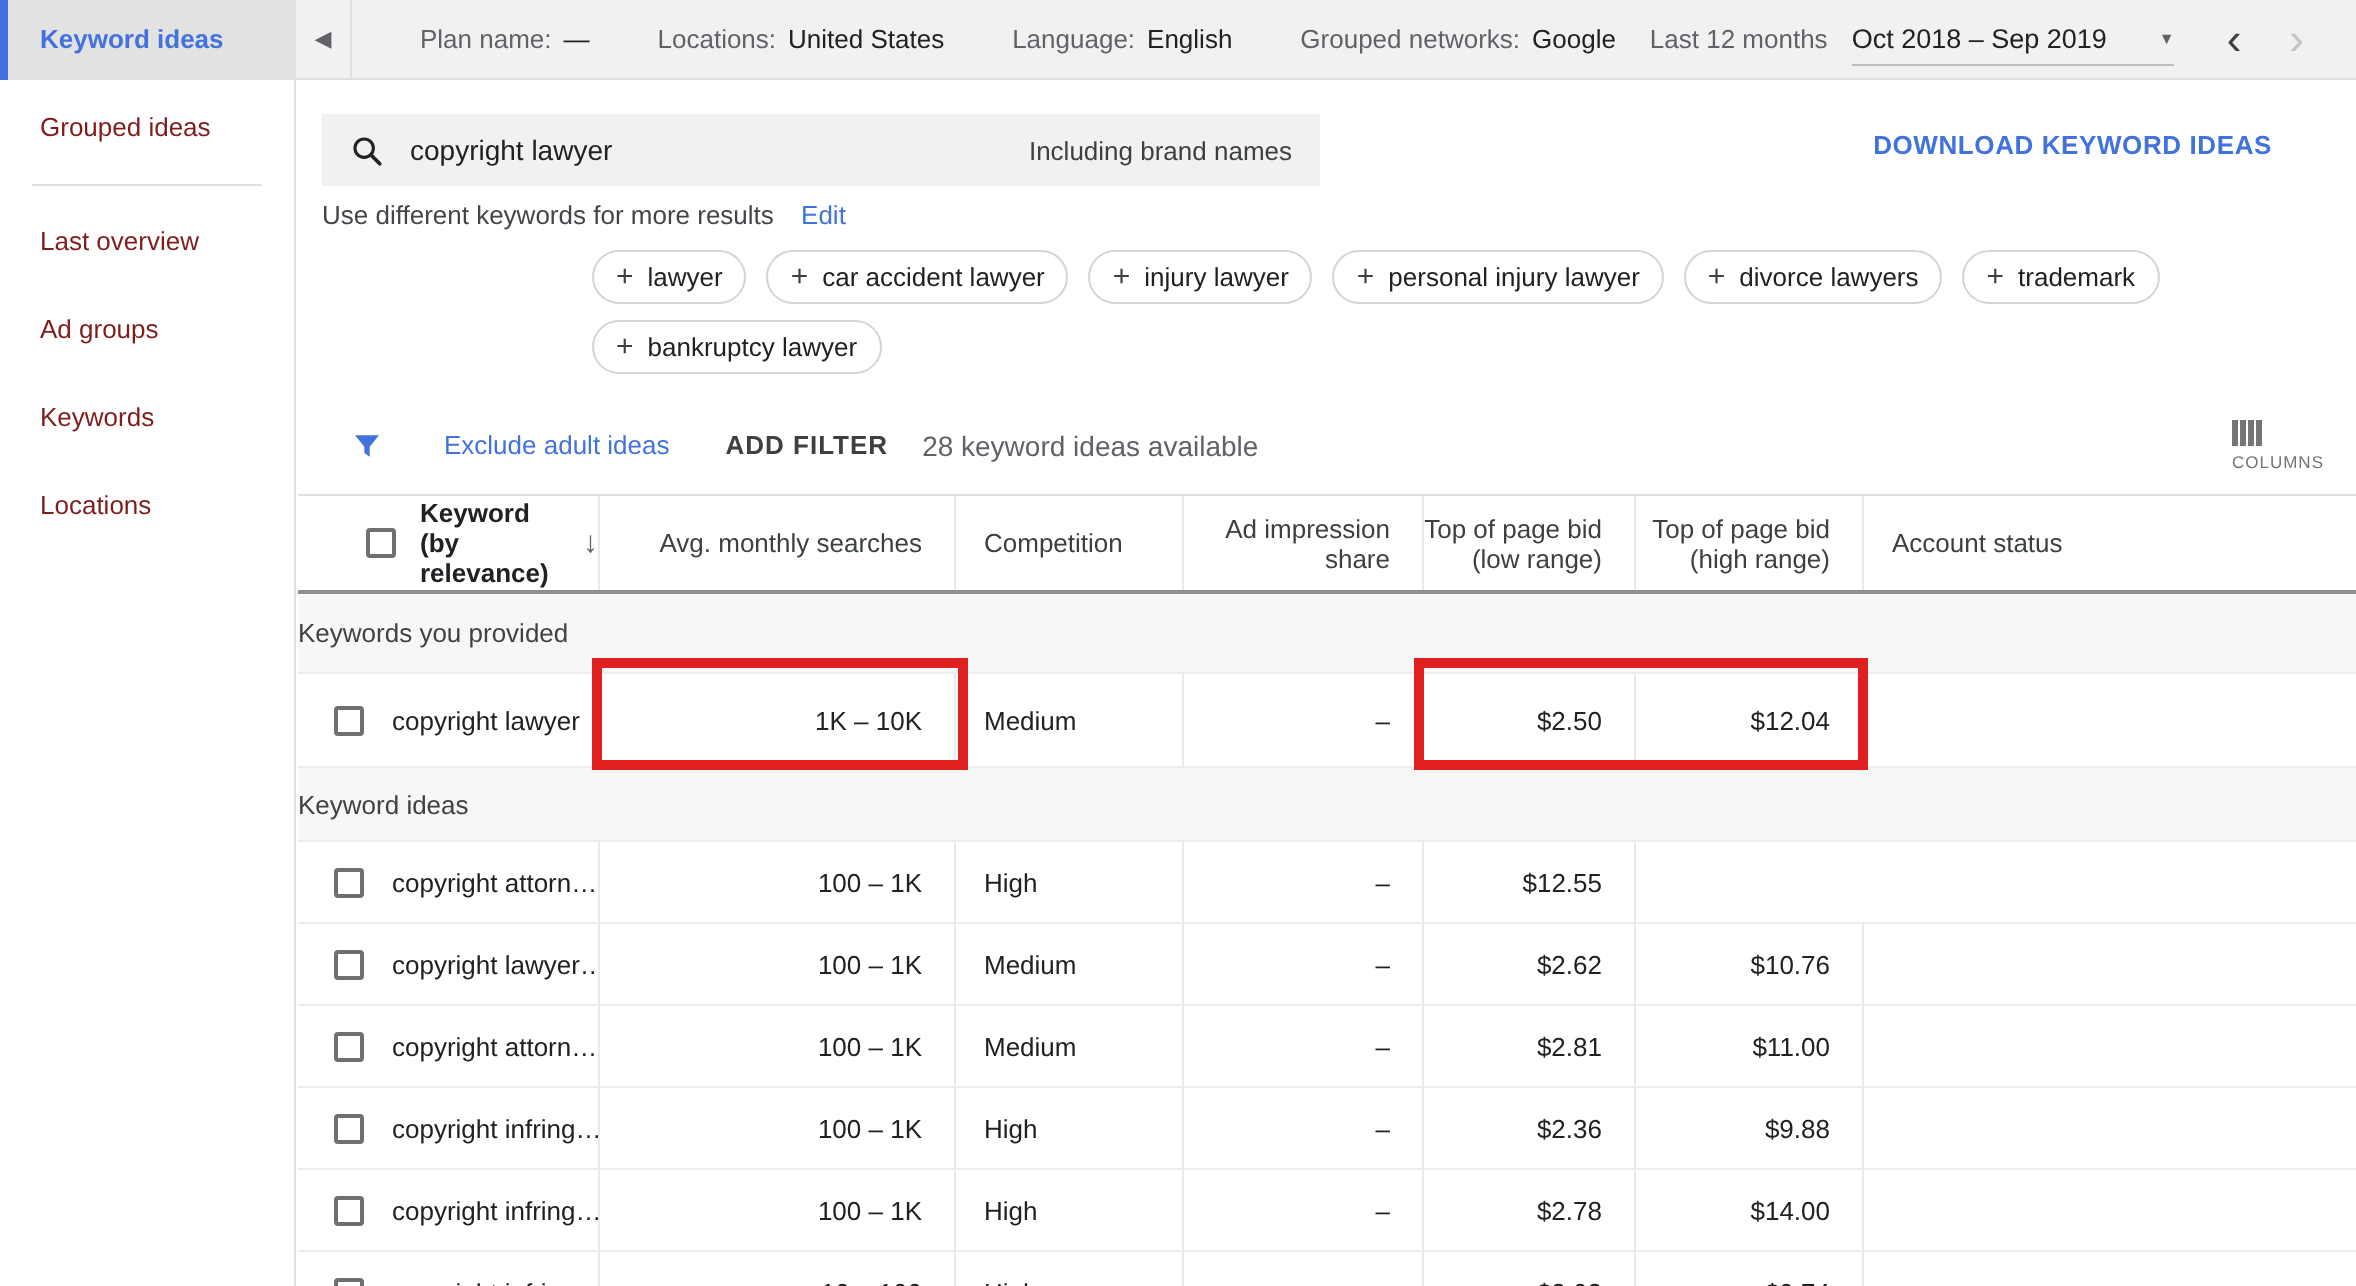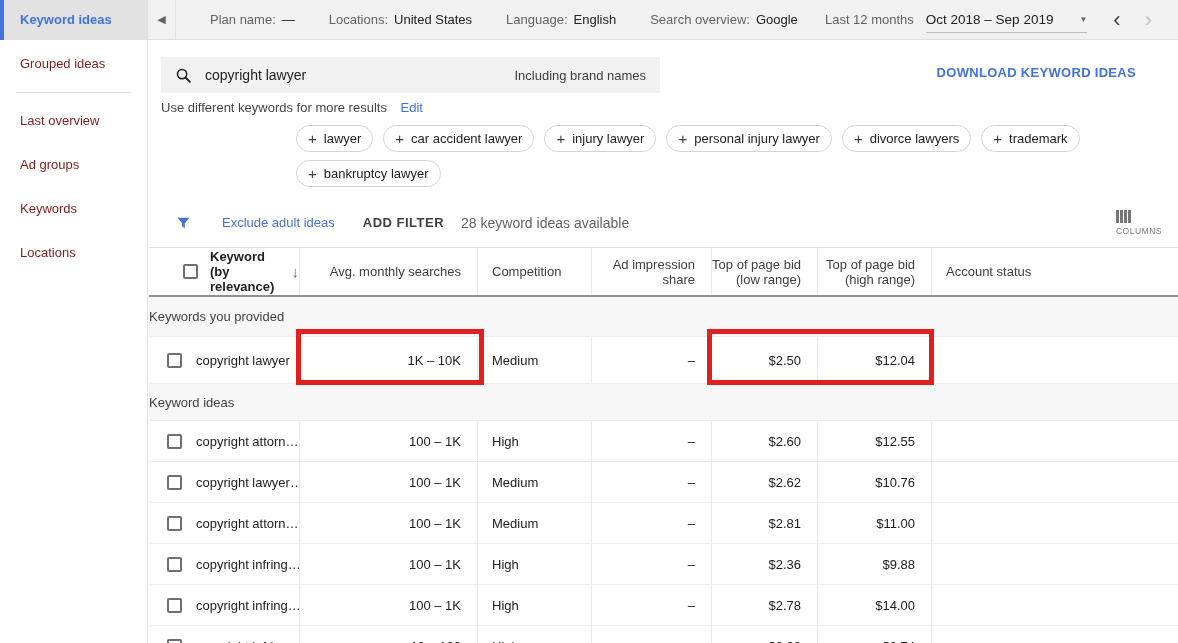--- a/index.html
+++ b/index.html
@@ -108,21 +108,21 @@
   </div>
   <div class="tb-group">
     <span class="tb-label">Locations:</span>
     <span class="tb-value">United States</span>
   </div>
   <div class="tb-group">
     <span class="tb-label">Language:</span>
     <span class="tb-value">English</span>
   </div>
   <div class="tb-group">
-    <span class="tb-label">Search overview:</span>
+    <span class="tb-label">Grouped networks:</span>
     <span class="tb-value">Google</span>
   </div>
   <div class="tb-right">
     <span class="tb-label">Last 12 months</span>
     <span class="date-ctl">
       <span>Oct 2018 – Sep 2019</span>
       <span class="caret">▼</span>
     </span>
     <span class="chev" style="margin-left:14px">‹</span>
     <span class="chev disabled">›</span>
@@ -260,23 +260,20 @@
         <div class="td ar">
           <span>100 – 1K</span>
         </div>
         <div class="td al">
           <span>High</span>
         </div>
         <div class="td ar">
           <span>–</span>
         </div>
         <div class="td ar">
-          <span>$2.60</span>
-        </div>
-        <div class="td ar">
           <span>$12.55</span>
         </div>
         <div class="td al"></div>
       </div>
       <div class="tr row">
         <div class="td kw al">
           <span class="checkbox"></span>
           <span>copyright lawyer…</span>
         </div>
         <div class="td ar">

